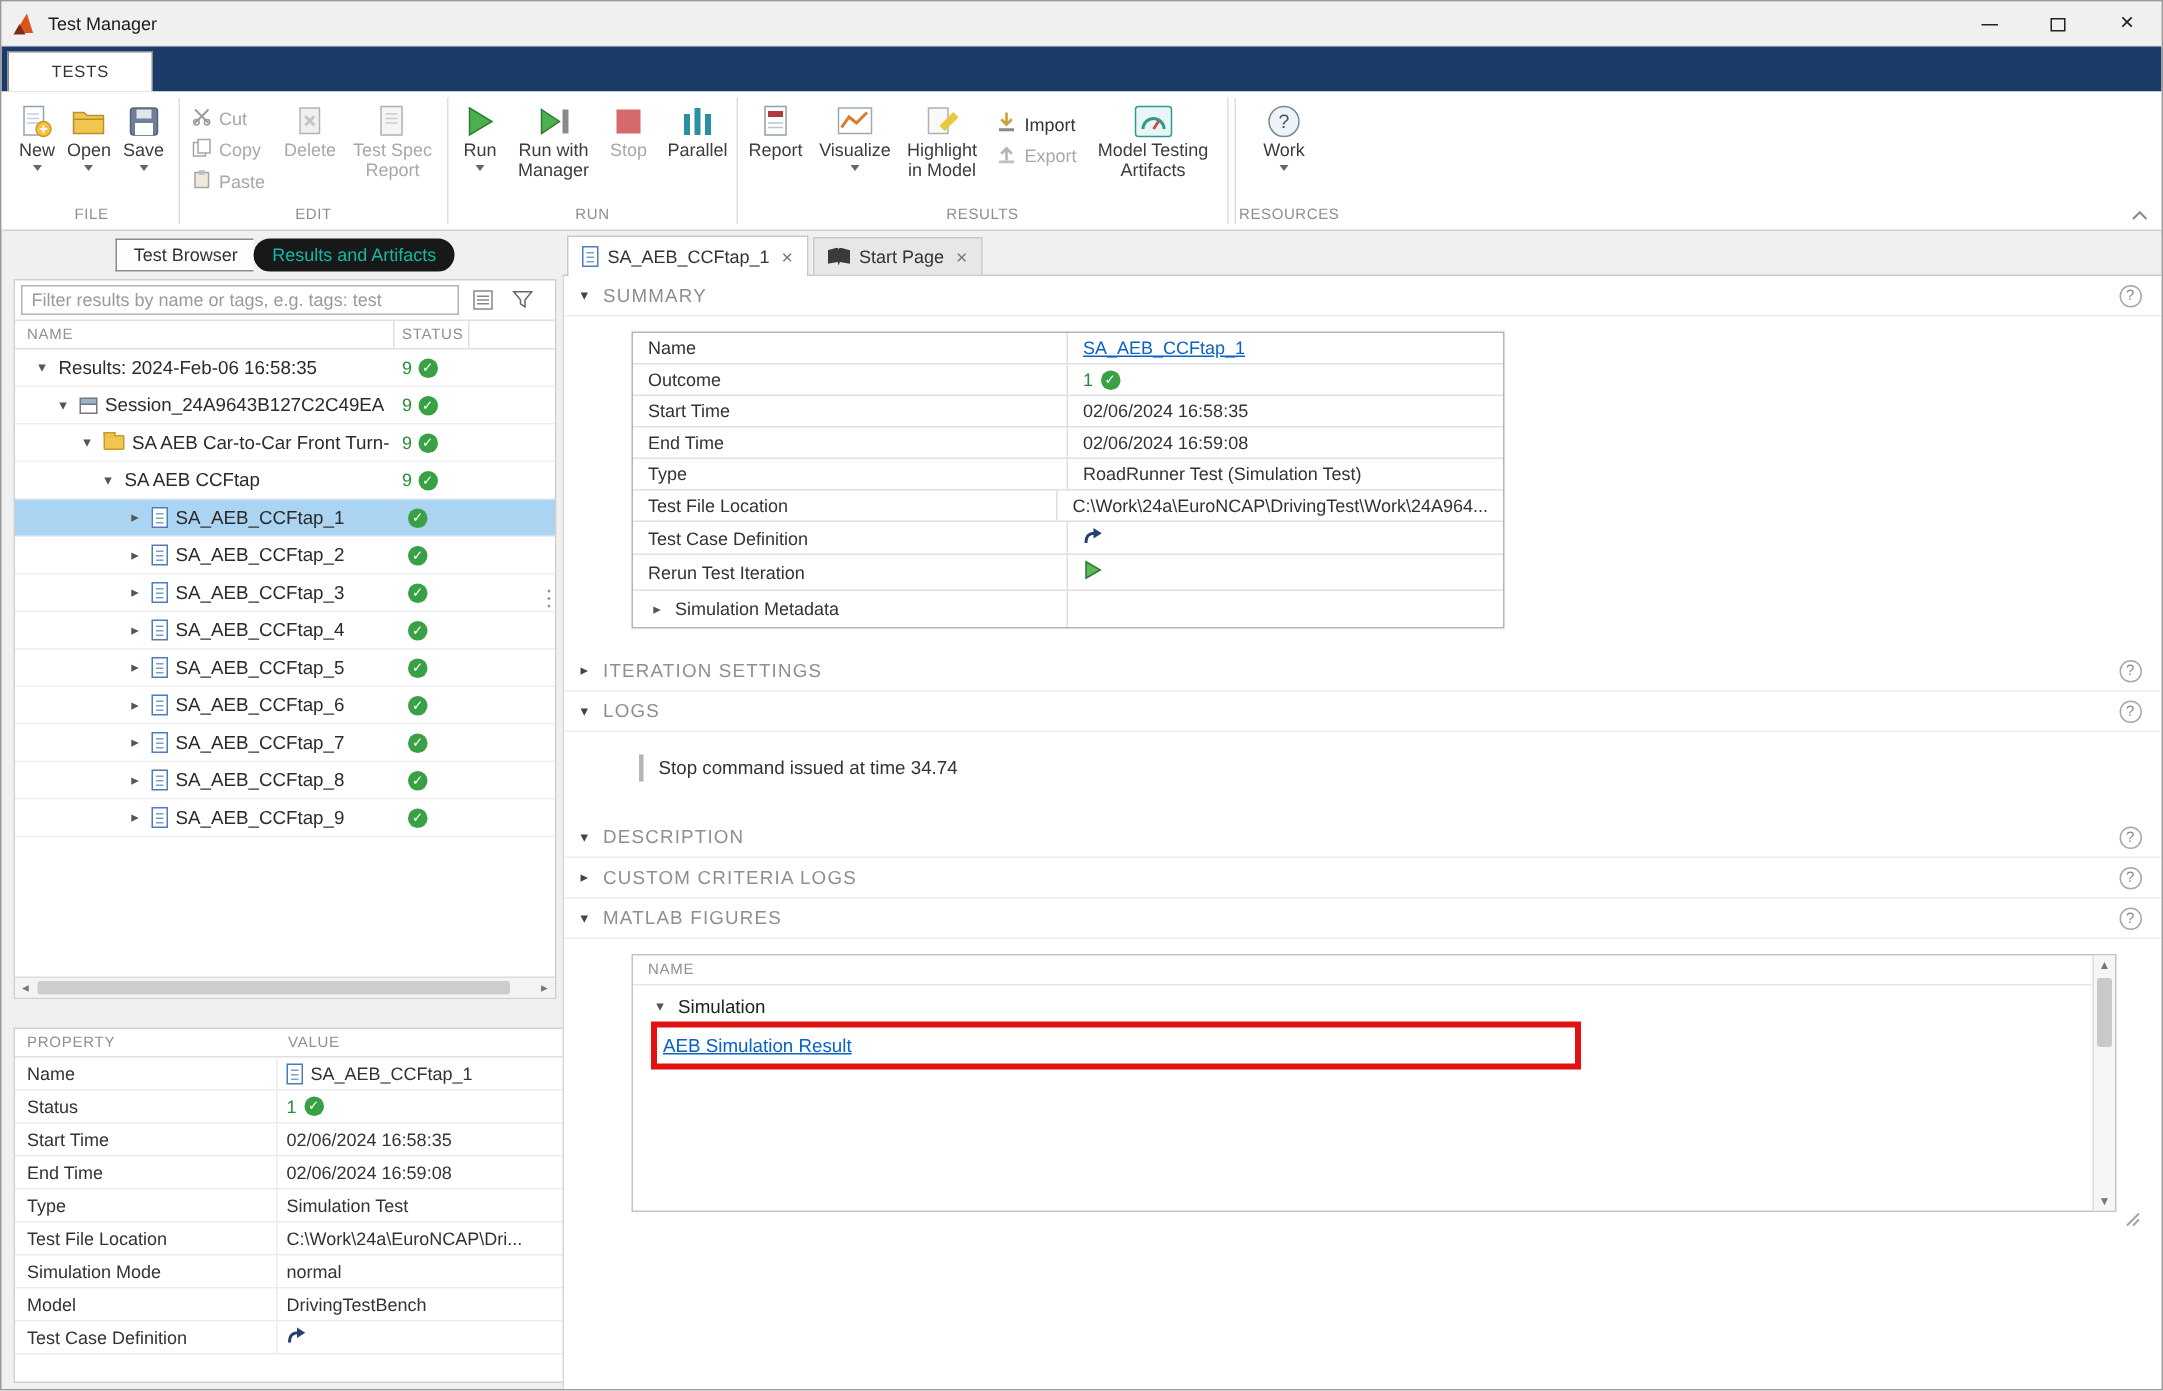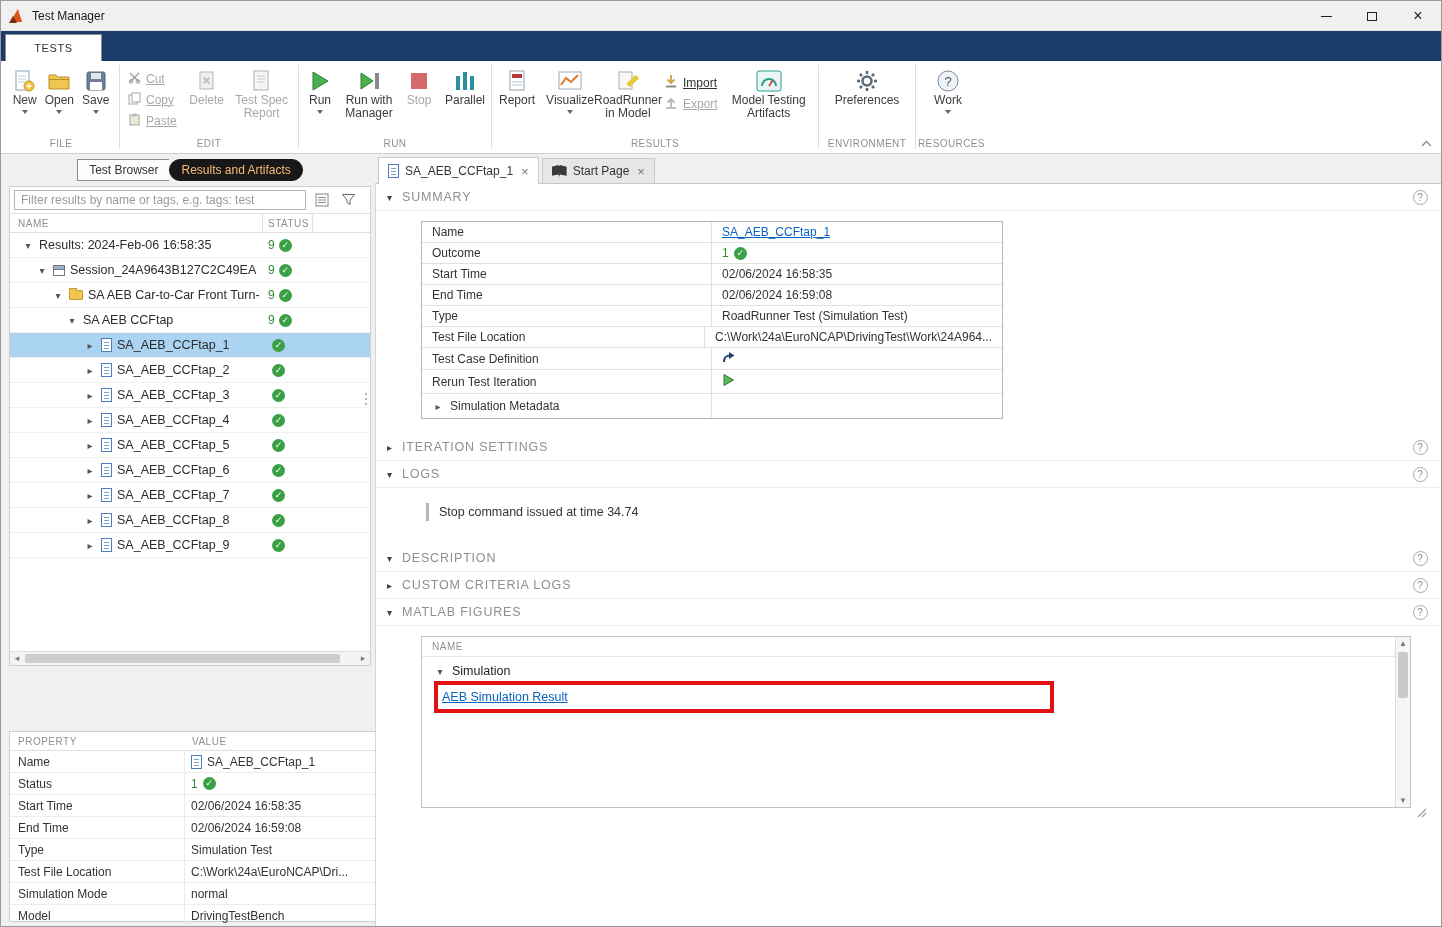--- a/index.html
+++ b/index.html
@@ -26,29 +26,29 @@
   .tb-group{display:flex;flex-direction:column;}
   .tb-items{flex:1;display:flex;align-items:flex-start;padding-top:5px;}
   .group-label{height:15px;font-size:10px;color:#8f8f8f;text-align:center;letter-spacing:.4px;}
   .tb-sep{width:1px;background:#dedede;margin:4px 2px;}
   .tb-big{display:flex;flex-direction:column;align-items:center;padding:2px 2px 0;font-size:12px;color:#3c3c3c;text-align:center;cursor:pointer;}
   .tb-big .ic{height:26px;display:flex;align-items:center;justify-content:center;}
   .tb-big .lbl{line-height:13px;}
   .caret{width:0;height:0;border-left:3.5px solid transparent;border-right:3.5px solid transparent;border-top:4px solid #666;margin-top:3px;}
   .disabled{color:#a8a8a8;}
   .tb-col{display:flex;flex-direction:column;padding-top:2px;}
-  .tb-small{display:flex;align-items:center;gap:5px;font-size:12px;height:21px;padding:0 6px;cursor:pointer;text-decoration:underline;}
+  .tb-small{display:flex;align-items:center;gap:5px;font-size:12px;height:21px;padding:0 6px;cursor:pointer;}
   .collapse-ribbon{position:absolute;right:8px;top:136px;color:#8a8a8a;cursor:pointer;}
 
   
   .left-col{position:absolute;left:8px;top:156px;width:362px;bottom:0;}
   .seg-tabs{display:flex;width:fit-content;margin:2px auto 5px;}
   .seg{height:22px;padding:0 11px;border:1px solid #8a8a8a;background:#fdfdfd;font-size:12px;display:flex;align-items:center;color:#333;cursor:pointer;}
   .seg.first{border-right:none;}
-  .seg.active{background:#181818;color:#fdba74;border-color:#181818;border-radius:11px;}
+  .seg.active{background:#181818;color:#14b8a6;border-color:#181818;border-radius:11px;}
   .panel-top{background:#fff;border:1px solid #cfcfcf;height:480px;display:flex;flex-direction:column;position:relative;}
   .filter-row{display:flex;align-items:flex-start;gap:6px;padding:3px 4px;}
   .filter-input{width:292px;height:20px;border:1px solid #b5b5b5;font-size:12px;padding:0 6px;font-family:"Liberation Sans",sans-serif;color:#333;}
   .filter-input::placeholder{color:#9a9a9a;}
   .mini-btn{width:20px;height:20px;display:flex;align-items:center;justify-content:center;cursor:pointer;}
   .tree-header{position:relative;height:20px;border-top:1px solid #e0e0e0;border-bottom:1px solid #e0e0e0;font-size:10px;color:#8f8f8f;letter-spacing:.5px;}
   .tree-header .h1{position:absolute;left:8px;top:4px;}
   .tree-header .h2{position:absolute;left:258px;top:4px;}
   .tree-header::before{content:"";position:absolute;left:252px;top:0;bottom:0;width:1px;background:#e0e0e0;}
   .tree-header::after{content:"";position:absolute;left:302px;top:0;bottom:0;width:1px;background:#e0e0e0;}
@@ -65,21 +65,21 @@
   .ic-folder{width:14px;height:10px;background:#f2c64f;border:1px solid #c29b33;position:relative;border-radius:1px;flex:none;}
   .ic-folder::before{content:"";position:absolute;top:-3px;left:-1px;width:6px;height:2px;background:#f2c64f;border:1px solid #c29b33;border-bottom:none;}
   .ic-session{width:12px;height:11px;border:1px solid #777;background:#fff;flex:none;}
   .ic-session::before{content:"";display:block;height:3px;background:#9ab2cc;border-bottom:1px solid #777;}
   .hscroll{height:14px;border-top:1px solid #ddd;background:#f3f3f3;position:relative;}
   .hs-arrow{position:absolute;top:0;width:14px;height:13px;color:#777;font-size:9px;text-align:center;line-height:13px;cursor:pointer;}
   .hthumb{position:absolute;left:15px;right:30px;top:2px;bottom:2px;background:#cdcdcd;border-radius:2px;cursor:pointer;}
   .v-splitter{position:absolute;left:361px;top:380px;width:8px;height:36px;display:flex;flex-direction:column;align-items:center;justify-content:center;gap:3px;}
   .v-splitter i{width:2px;height:2px;background:#9a9a9a;border-radius:50%;}
 
-  .panel-bottom{position:absolute;left:0;top:528px;width:412px;bottom:4px;background:#fff;border:1px solid #cfcfcf;margin-top:46px;}
+  .panel-bottom{position:absolute;left:0;top:528px;width:412px;bottom:4px;background:#fff;border:1px solid #cfcfcf;}
   .props-header{position:relative;height:19px;border-bottom:1px solid #e0e0e0;font-size:10px;color:#8f8f8f;letter-spacing:.5px;}
   .props-header .h1{position:absolute;left:8px;top:4px;}
   .props-header .h2{position:absolute;left:182px;top:4px;}
   .prow{position:relative;height:22px;border-bottom:1px solid #ececec;display:flex;align-items:center;font-size:12px;}
   .prow .pk{width:174px;padding-left:8px;flex:none;}
   .prow .pv{flex:1;padding-left:6px;display:flex;align-items:center;gap:5px;border-left:1px solid #ececec;height:100%;}
   .props-vscroll{position:absolute;right:0;top:19px;bottom:0;width:14px;background:#f7f7f7;border-left:1px solid #e4e4e4;}
   .pvs-a{position:absolute;left:0;right:0;text-align:center;color:#888;font-size:8px;height:12px;line-height:12px;cursor:pointer;}
 
   
@@ -300,21 +300,21 @@
           <span class="lbl">Visualize</span>
           <span class="caret"></span>
         </div>
         <div class="tb-big" style="width:56px">
           <span class="ic">
               <svg width="22" height="22">
                 <rect x="2" y="2" width="13" height="17" fill="#f8f8f8" stroke="#b0b0b0"></rect>
                 <rect x="9" y="9" width="13" height="5" fill="#e8c93e" transform="rotate(-45 15 11)"></rect>
               </svg>
             </span>
-          <span class="lbl">RoadRunner</span>
+          <span class="lbl">Highlight</span>
           <span class="lbl">in Model</span>
         </div>
         <div class="tb-col" style="padding-top:6px">
           <div class="tb-small">
             <span><svg width="14" height="14">
                   <path d="M7 1 v7 M3.5 5.5 l3.5 3.5 3.5-3.5" stroke="#caa53d" stroke-width="1.8" fill="none"></path>
                   <path d="M2 12.5 h10" stroke="#8a8a8a" stroke-width="2"></path>
                 </svg></span>
             <span>Import</span>
           </div>
@@ -335,43 +335,20 @@
               </svg>
             </span>
           <span class="lbl">Model Testing</span>
           <span class="lbl">Artifacts</span>
         </div>
       </div>
       <div class="group-label">RESULTS</div>
     </div>
     <div class="tb-sep"></div>
 
-    <div class="tb-group" style="width:92px">
-      <div class="tb-items" style="justify-content:center">
-        <div class="tb-big" style="width:76px">
-          <span class="ic">
-              <svg width="22" height="22">
-                <circle cx="11" cy="11" r="4.5" fill="none" stroke="#5a6b7a" stroke-width="2.6"></circle>
-                <g stroke="#5a6b7a" stroke-width="2.6">
-                  <line x1="11" y1="1" x2="11" y2="4"></line>
-                  <line x1="11" y1="18" x2="11" y2="21"></line>
-                  <line x1="1" y1="11" x2="4" y2="11"></line>
-                  <line x1="18" y1="11" x2="21" y2="11"></line>
-                  <line x1="3.9" y1="3.9" x2="6" y2="6"></line>
-                  <line x1="16" y1="16" x2="18.1" y2="18.1"></line>
-                  <line x1="18.1" y1="3.9" x2="16" y2="6"></line>
-                  <line x1="6" y1="16" x2="3.9" y2="18.1"></line>
-                </g>
-              </svg>
-            </span>
-          <span class="lbl">Preferences</span>
-        </div>
-      </div>
-      <div class="group-label">ENVIRONMENT</div>
-    </div>
     <div class="tb-sep"></div>
 
     <div class="tb-group" style="width:60px">
       <div class="tb-items" style="justify-content:center">
         <div class="tb-big" style="width:44px">
           <span class="ic">
               <svg width="22" height="22">
                 <circle cx="11" cy="11" r="10" fill="#eef3f8" stroke="#7a8a9a"></circle>
                 <text x="11" y="15.5" font-size="13" text-anchor="middle" fill="#40556b" font-family="Liberation Sans">?</text>
               </svg>

